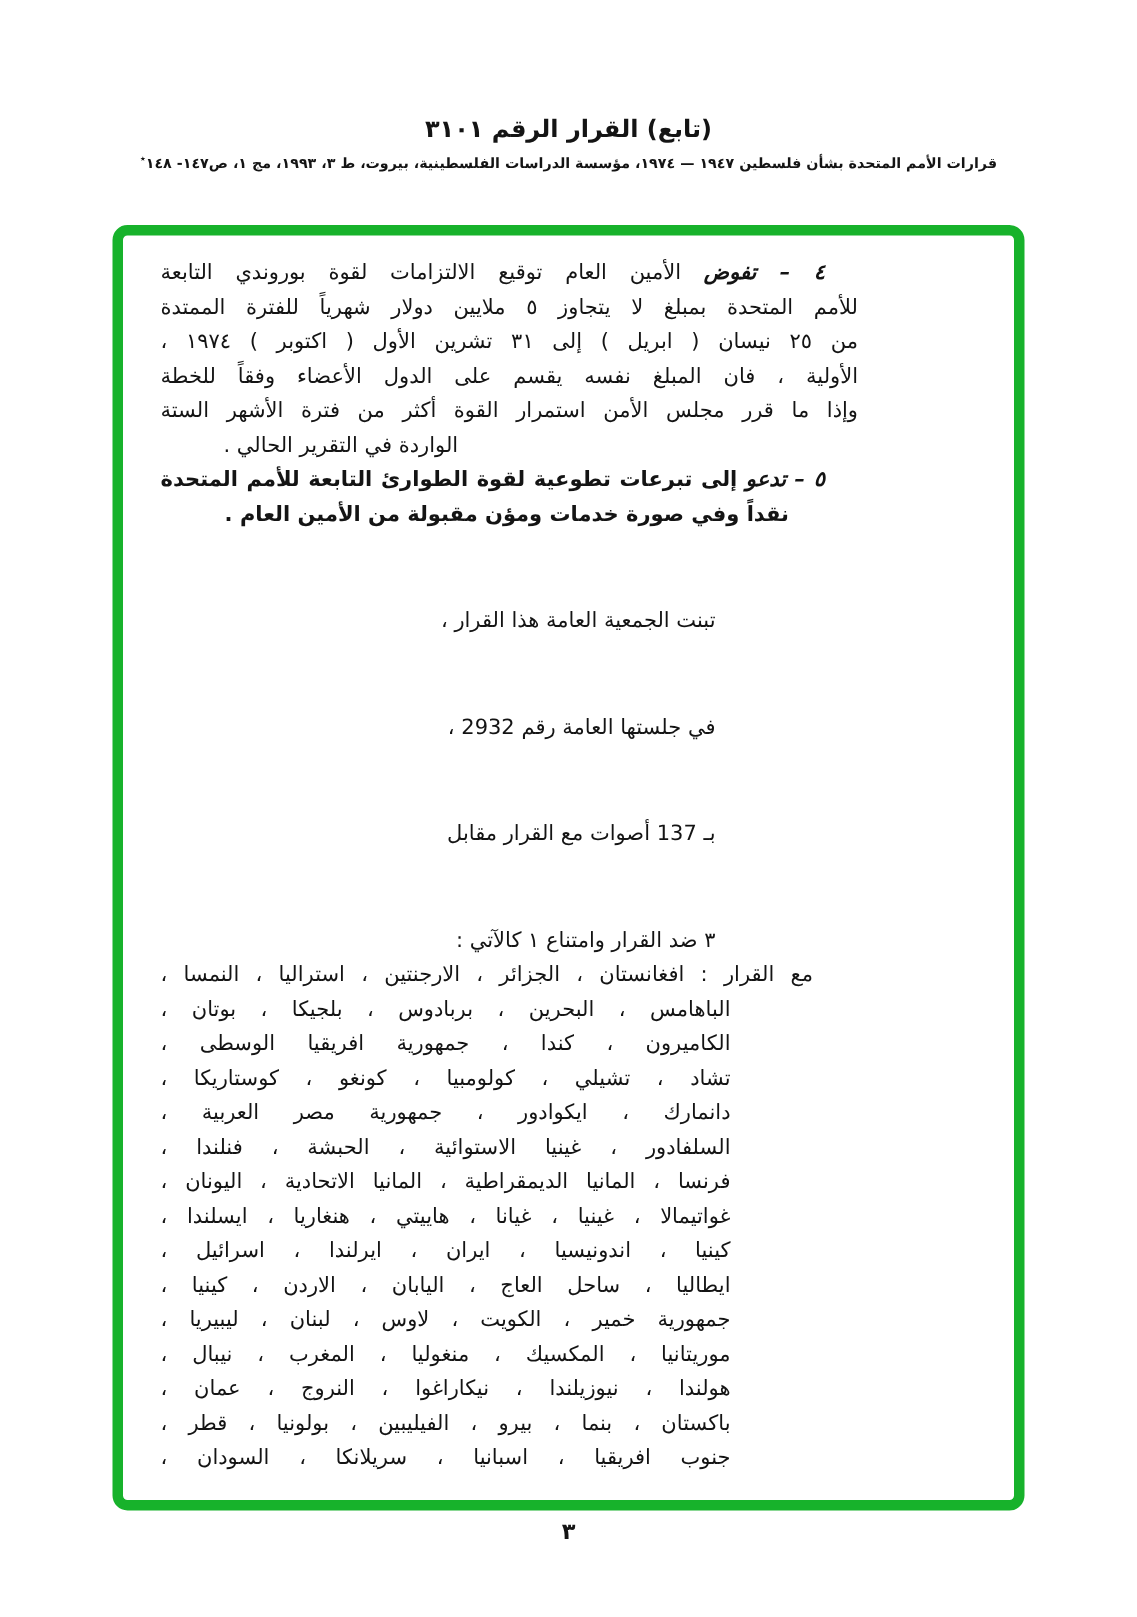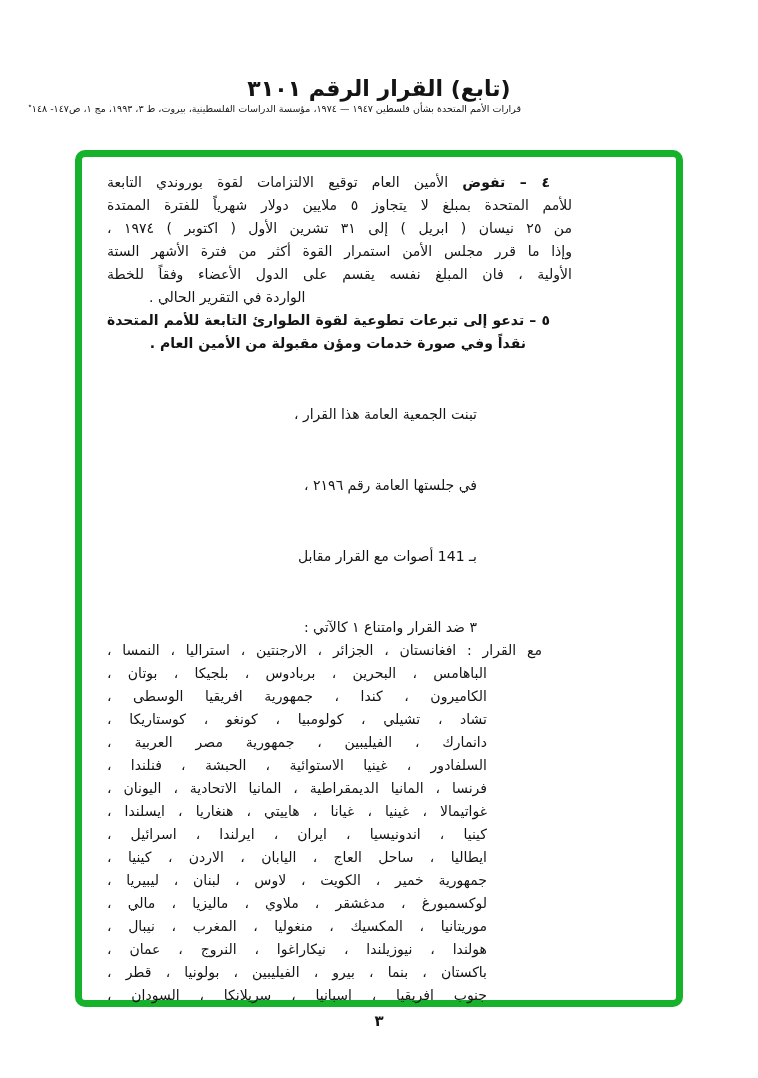--- a/index.html
+++ b/index.html
@@ -10,30 +10,30 @@
     position: relative;
     overflow: hidden;
     font-family: "DejaVu Sans", sans-serif;
     color: var(--text-color);
     direction: rtl;
   }
   .doc-title {
     position: absolute;
     top: 76px; left: 0; right: 0;
     text-align: center;
-    font-size: 22px;
+    font-size: 16px;
     font-weight: bold;
     letter-spacing: 0.2px;
   }
   .doc-source {
     position: absolute;
     top: 102px; left: 28px; right: 28px;
-    text-align: left;
+    text-align: center;
     font-size: 9.5px;
-    font-weight: normal;
+    font-weight: bold;
     white-space: nowrap;
   }
   .doc-source sup { font-size: 7px; }
   .frame {
     position: absolute;
     left: 75px; top: 150px;
     width: 608px; height: 857px;
     box-sizing: border-box;
     border: 7px solid var(--frame-color);
     border-radius: 10px;
@@ -41,21 +41,21 @@
   }
   .text-col {
     box-sizing: border-box;
     margin: 14px 104px 0 18px;
     width: 465px;
     font-size: 14px;
     line-height: 23px;
   }
   .line { min-height: 23px; }
   .jline { text-align: justify; text-align-last: justify; }
-  .line b { font-weight: bold; }
+  .line b { font-weight: bold; font-style: italic; }
   .indent { padding-right: 22px; }
   .lastline {
     text-align: left; text-align-last: left;
     padding-left: 42px;
   }
   .hangright {
     text-align: right; text-align-last: right;
     padding-right: 46px;
   }
   .bold { font-weight: bold; text-align: center; }
@@ -79,51 +79,50 @@
 
 <div class="doc-source"><span>قرارات الأمم المتحدة بشأن فلسطين ١٩٤٧ — ١٩٧٤، مؤسسة الدراسات الفلسطينية، بيروت، ط ٣، ١٩٩٣، مج ١، ص١٤٧- ١٤٨</span><sup>٭</sup></div>
 
 <div class="frame">
   <div class="text-col">
 
     <div>
       <div class="line jline indent"><b>٤ – تفوض</b><span> الأمين العام توقيع الالتزامات لقوة بوروندي التابعة</span></div>
         <div class="line jline"><b></b><span>للأمم المتحدة بمبلغ لا يتجاوز ٥ ملايين دولار شهرياً للفترة الممتدة</span></div>
         <div class="line jline"><b></b><span>من ٢٥ نيسان ( ابريل ) إلى ٣١ تشرين الأول ( اكتوبر ) ١٩٧٤ ،</span></div>
+        <div class="line jline"><b></b><span>الأولية ، فان المبلغ نفسه يقسم على الدول الأعضاء وفقاً للخطة</span></div>
         <div class="line jline"><b></b><span>وإذا ما قرر مجلس الأمن استمرار القوة أكثر من فترة الأشهر الستة</span></div>
-        <div class="line jline"><b></b><span>الأولية ، فان المبلغ نفسه يقسم على الدول الأعضاء وفقاً للخطة</span></div>
         <div class="line jline lastline"><b></b><span>الواردة في التقرير الحالي .</span></div>
     </div>
 
     <div>
       <div class="line jline indent bold"><b>٥ – تدعو</b><span> إلى تبرعات تطوعية لقوة الطوارئ التابعة للأمم المتحدة</span></div>
         <div class="line jline hangright bold"><b></b><span>نقداً وفي صورة خدمات ومؤن مقبولة من الأمين العام .</span></div>
     </div>
 
     <div class="adoption">
       <div class="line"><b></b><span>تبنت الجمعية العامة هذا القرار ،</span></div>
-        <div class="line"><b></b><span>في جلستها العامة رقم ٢١٩٦ ،</span></div>
-        <div class="line"><b></b><span>بـ 141 أصوات مع القرار مقابل</span></div>
+        <div class="line"><b></b><span>في جلستها العامة رقم 2932 ،</span></div>
+        <div class="line"><b></b><span>بـ 137 أصوات مع القرار مقابل</span></div>
         <div class="line"><b></b><span>٣ ضد القرار وامتناع ١ كالآتي :</span></div>
     </div>
 
     <div class="vote">
       <div class="line jline"><span class="vote-label">مع القرار :</span> <span>افغانستان ، الجزائر ، الارجنتين ، استراليا ، النمسا ،</span></div>
       <div>
         <div class="line jline vote-cont"><b></b><span>الباهامس ، البحرين ، بربادوس ، بلجيكا ، بوتان ،</span></div>
           <div class="line jline vote-cont"><b></b><span>الكاميرون ، كندا ، جمهورية افريقيا الوسطى ،</span></div>
           <div class="line jline vote-cont"><b></b><span>تشاد ، تشيلي ، كولومبيا ، كونغو ، كوستاريكا ،</span></div>
-          <div class="line jline vote-cont"><b></b><span>دانمارك ، الفيليبين ، جمهورية مصر العربية ،</span></div>
+          <div class="line jline vote-cont"><b></b><span>دانمارك ، ايكوادور ، جمهورية مصر العربية ،</span></div>
           <div class="line jline vote-cont"><b></b><span>السلفادور ، غينيا الاستوائية ، الحبشة ، فنلندا ،</span></div>
           <div class="line jline vote-cont"><b></b><span>فرنسا ، المانيا الديمقراطية ، المانيا الاتحادية ، اليونان ،</span></div>
           <div class="line jline vote-cont"><b></b><span>غواتيمالا ، غينيا ، غيانا ، هاييتي ، هنغاريا ، ايسلندا ،</span></div>
           <div class="line jline vote-cont"><b></b><span>كينيا ، اندونيسيا ، ايران ، ايرلندا ، اسرائيل ،</span></div>
           <div class="line jline vote-cont"><b></b><span>ايطاليا ، ساحل العاج ، اليابان ، الاردن ، كينيا ،</span></div>
           <div class="line jline vote-cont"><b></b><span>جمهورية خمير ، الكويت ، لاوس ، لبنان ، ليبيريا ،</span></div>
-          <div class="line jline vote-cont"><b></b><span>لوكسمبورغ ، مدغشقر ، ملاوي ، ماليزيا ، مالي ،</span></div>
           <div class="line jline vote-cont"><b></b><span>موريتانيا ، المكسيك ، منغوليا ، المغرب ، نيبال ،</span></div>
           <div class="line jline vote-cont"><b></b><span>هولندا ، نيوزيلندا ، نيكاراغوا ، النروج ، عمان ،</span></div>
           <div class="line jline vote-cont"><b></b><span>باكستان ، بنما ، بيرو ، الفيليبين ، بولونيا ، قطر ،</span></div>
           <div class="line jline vote-cont"><b></b><span>جنوب افريقيا ، اسبانيا ، سريلانكا ، السودان ،</span></div>
       </div>
     </div>
 
   </div>
 </div>
 

